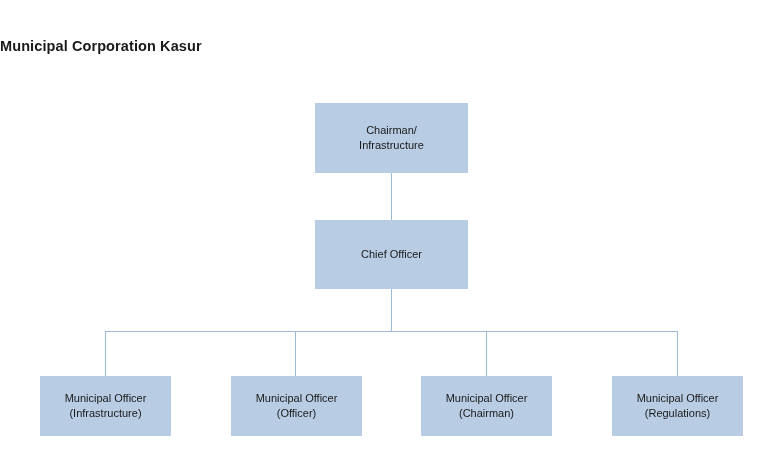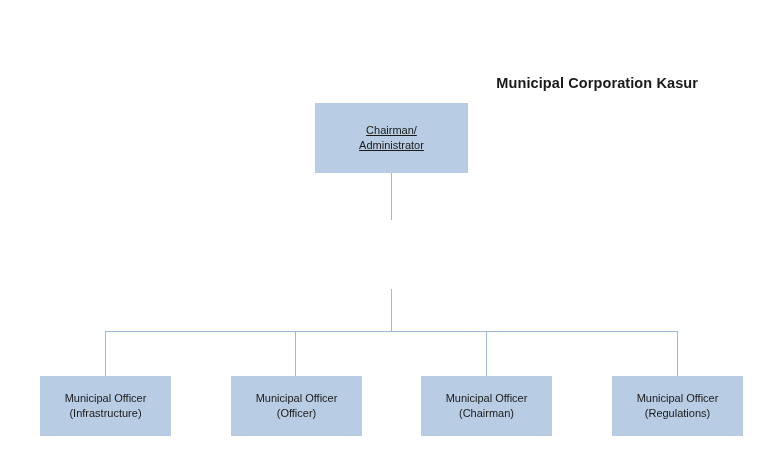--- a/index.html
+++ b/index.html
@@ -15,26 +15,25 @@
     width: 782px;
     height: 460px;
     background: #ffffff;
     overflow: hidden;
   }
   .title {
     position: absolute;
     left: 0;
     top: 38px;
     width: 698px;
-    text-align: right;
+    text-align: left;
     font-size: 14.5px;
     font-weight: bold;
     color: #1a1a1a;
     letter-spacing: 0.1px;
-    margin-top: 37px;
   }
   .node {
     position: absolute;
     background: #b8cce4;
     color: #1a1a1a;
     font-size: 11px;
     line-height: 15px;
     display: flex;
     align-items: center;
     justify-content: center;
@@ -58,27 +57,32 @@
   <div class="title">Municipal Corporation Kasur</div>
 
   <div class="connector v" style="left:391px; top:173px; height:47px;"></div>
   <div class="connector v" style="left:391px; top:289px; height:43px;"></div>
   <div class="connector h" style="left:105px; top:331px; width:572px;"></div>
   <div class="connector v" style="left:105px; top:331px; height:45px;"></div>
   <div class="connector v" style="left:295px; top:331px; height:45px;"></div>
   <div class="connector v" style="left:486px; top:331px; height:45px;"></div>
   <div class="connector v" style="left:677px; top:331px; height:45px;"></div>
 
-  <div class="node" style="left:315px; top:103px; width:153px; height:70px;text-decoration:underline;">
+  <div class="node" style="left:315px; top:103px; width:153px; height:70px;">
     <div>
       <span>Chairman/</span>
-      <span>Administrator</span>
+      <span>Infrastructure</span>
     </div>
   </div>
 
+  <div class="node" style="left:315px; top:220px; width:153px; height:69px;">
+    <div>
+      <span>Chief Officer</span>
+    </div>
+  </div>
 
   <div class="node" style="left:40px; top:376px; width:131px; height:60px;">
     <div>
       <span>Municipal Officer</span>
       <span>(Infrastructure)</span>
     </div>
   </div>
 
   <div class="node" style="left:231px; top:376px; width:131px; height:60px;">
     <div>

